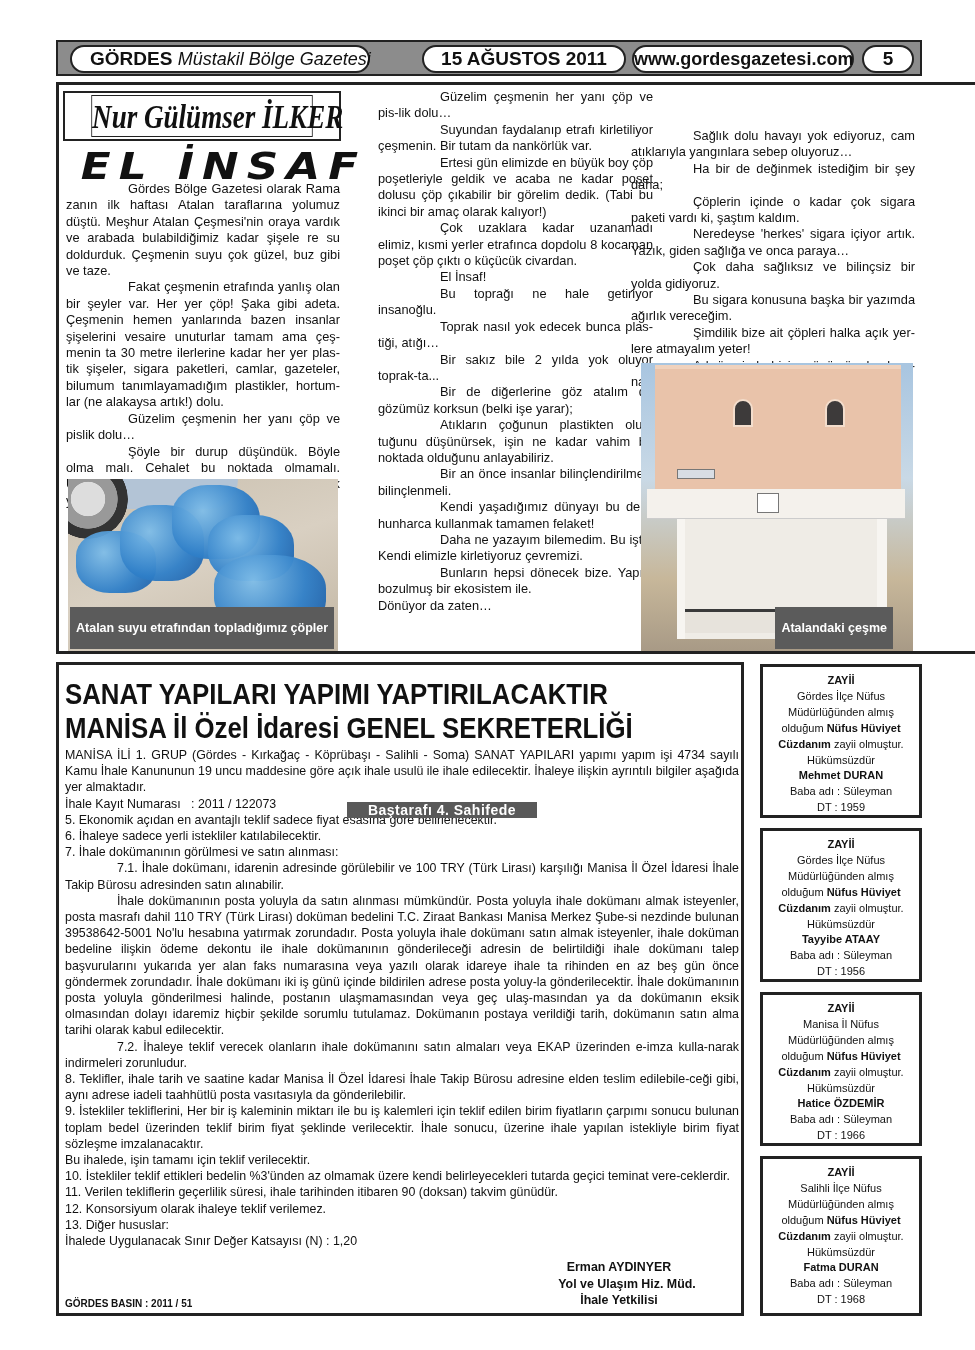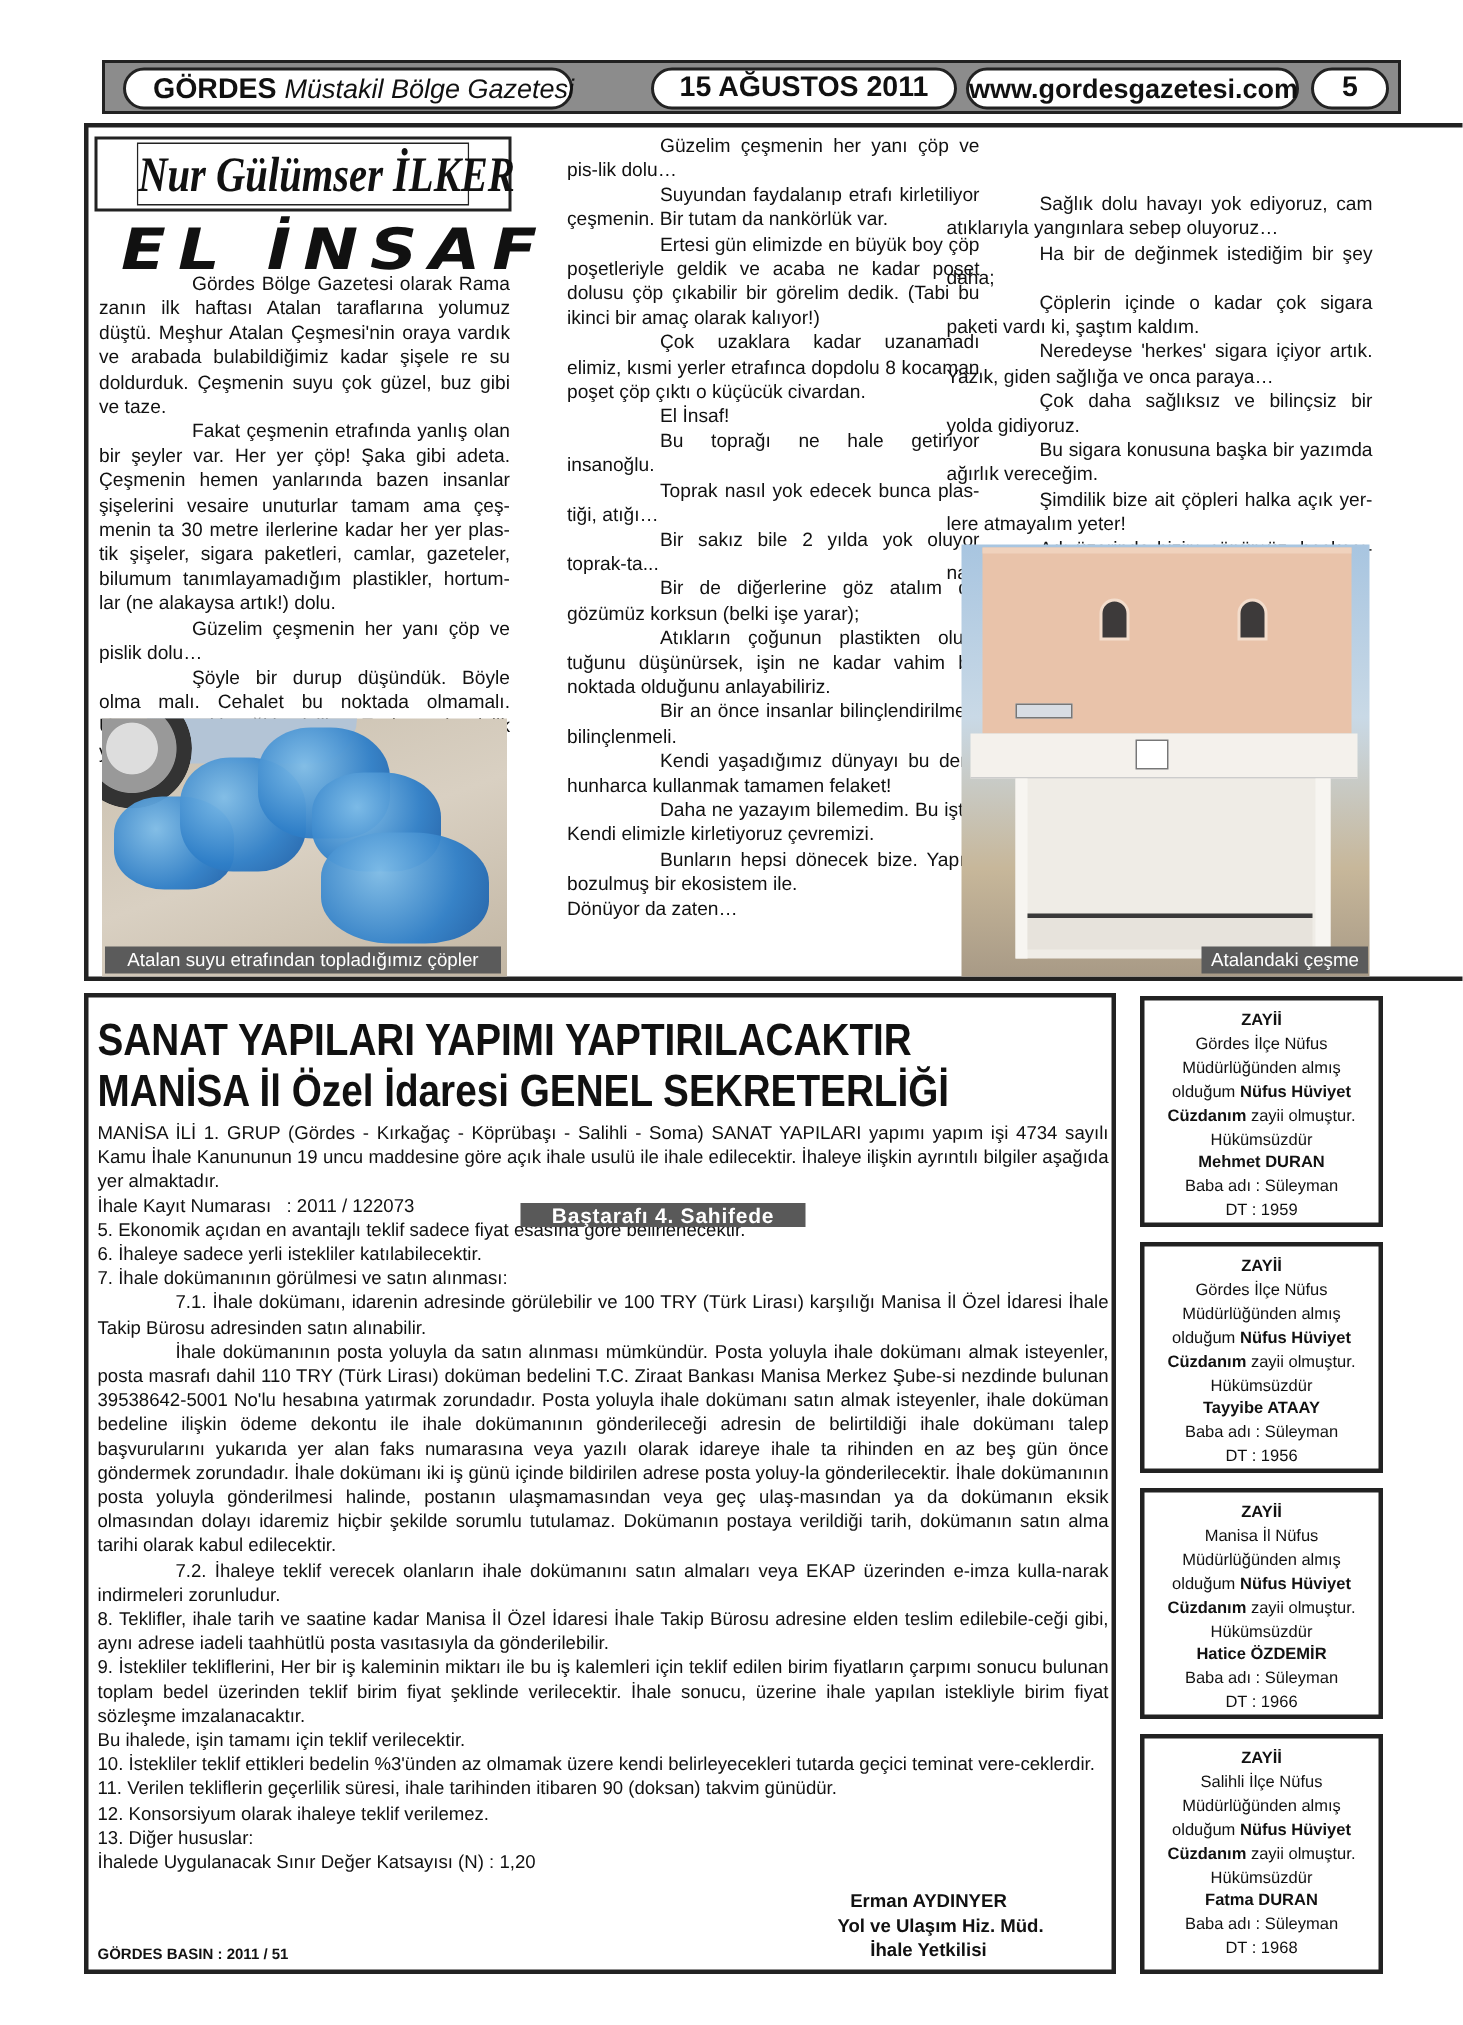--- a/index.html
+++ b/index.html
@@ -1,20 +1,20 @@
 <!DOCTYPE html>
 <html><head>
 <meta charset="utf-8">
 <style>
   * { box-sizing: border-box; margin: 0; padding: 0; }
   html, body { width: 975px; height: 1350px; background: #ffffff; overflow: hidden; }
   body { position: relative; font-family: "Liberation Sans", sans-serif; color: #111; }
 
   
-  .hdr { position: absolute; left: 56px; top: 40px; width: 866px; height: 36px; background: #8c8c8c; border: 2px solid #222; margin-left: 12px; }
+  .hdr { position: absolute; left: 56px; top: 40px; width: 866px; height: 36px; background: #8c8c8c; border: 2px solid #222; }
   .pill { position: absolute; top: 3px; height: 28px; background: #fff; border: 2px solid #222; border-radius: 14px;
           font-weight: bold; font-size: 19px; line-height: 24px; text-align: center; white-space: nowrap; }
   .pill .it { font-weight: normal; font-style: italic; font-size: 18px; }
   .p1 { left: 12px; width: 300px; text-align: left; padding-left: 18px; }
   .p2 { left: 364px; width: 204px; }
   .p3 { left: 574px; width: 222px; font-size: 18px; }
   .p4 { left: 804px; width: 52px; }
 
   
   .art { position: absolute; left: 56px; top: 82px; width: 962px; height: 572px; border: 3px solid #222; }
@@ -33,32 +33,32 @@
           font-weight: bold; font-style: italic; font-size: 38px; line-height: 38px; letter-spacing: 7px;
           text-align: center; transform: scaleX(1.15); transform-origin: left center; white-space: nowrap; }
 
   .photo { position: absolute; overflow: hidden; }
   .photo1 { left: 9px; top: 394px; width: 270px; height: 172px;
             background: linear-gradient(160deg, #c9bfae 0%, #d9d0c2 50%, #c2b6a3 100%); }
   .bag { position: absolute; border-radius: 40% 45% 38% 42%; background: radial-gradient(circle at 35% 35%, #7fbde8, #2f7fc8 60%, #1e5ea6); opacity: 0.95; }
   .wheel { position: absolute; left: -20px; top: -20px; width: 80px; height: 80px; border-radius: 50%;
            background: radial-gradient(circle, #ddd 0 30%, #999 31% 52%, #333 53% 70%, transparent 71%); }
   .carbody { position: absolute; left: 30px; top: -10px; width: 140px; height: 40px; background: #b3c4d6; border-radius: 0 0 30px 20px; }
-  .caption { position: absolute; background: #5b5b5b; color: #fff; font-weight: normal; font-size: 12.5px; line-height: 18px; padding: 0 6px; white-space: nowrap; }
+  .caption { position: absolute; background: #5b5b5b; color: #fff; font-weight: bold; font-size: 12.5px; line-height: 18px; padding: 12px 6px; white-space: nowrap; }
   .cap1 { left: 2px; bottom: 2px; width: 264px; text-align: center; }
 
   .photo2 { left: 582px; top: 278px; width: 272px; height: 288px;
             background: linear-gradient(180deg, #a8c5e0 0%, #c9d9e6 40%, #c7b79a 75%, #a89a86 100%); }
   .building { position: absolute; left: 14px; top: 2px; width: 246px; height: 124px; background: #e9c3aa; border-top: 4px solid #f0d2bd; }
   .win { position: absolute; top: 30px; width: 20px; height: 28px; background: #3d3a3a; border-radius: 10px 10px 0 0; border: 2px solid #f3ddcc; }
   .ledge { position: absolute; left: 6px; top: 126px; width: 258px; height: 30px; background: #f4f1ec; border-bottom: 1px solid #ccc; }
   .alcove { position: absolute; left: 36px; top: 156px; width: 210px; height: 120px; background: #efece6; border-left: 8px solid #f7f5f1; border-right: 10px solid #f7f5f1; }
   .trough { position: absolute; left: 44px; top: 246px; width: 190px; height: 24px; background: #e7e3dc; border-top: 3px solid #3a3a3a; }
   .plaque { position: absolute; background: #fff; border: 1px solid #777; }
-  .cap2 { right: 1px; bottom: 2px; }
+  .cap2 { right: 20px; bottom: 2px; }
 
   
   .ten { position: absolute; left: 56px; top: 662px; width: 688px; height: 654px; border: 3px solid #222; }
   .ten-title { position: absolute; left: 6px; font-weight: bold; font-size: 30px; line-height: 34px; white-space: nowrap;
                transform: scaleX(0.86); transform-origin: left center; }
   .tt1 { top: 12px; }
   .tt2 { top: 46px; }
   .ten-body { position: absolute; left: 6px; top: 82px; width: 674px; font-size: 12.4px; line-height: 16.2px; text-align: justify; }
   .ten-body p { margin: 0; }
   .ten-body .ind { text-indent: 52px; }

